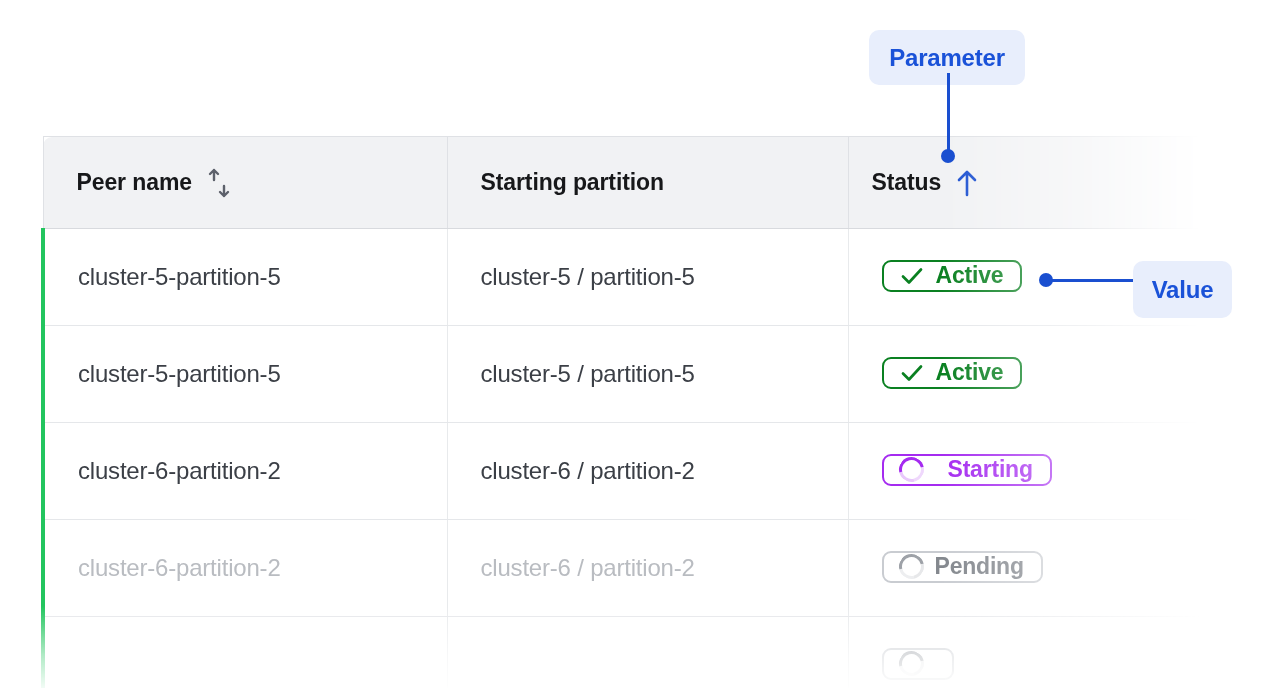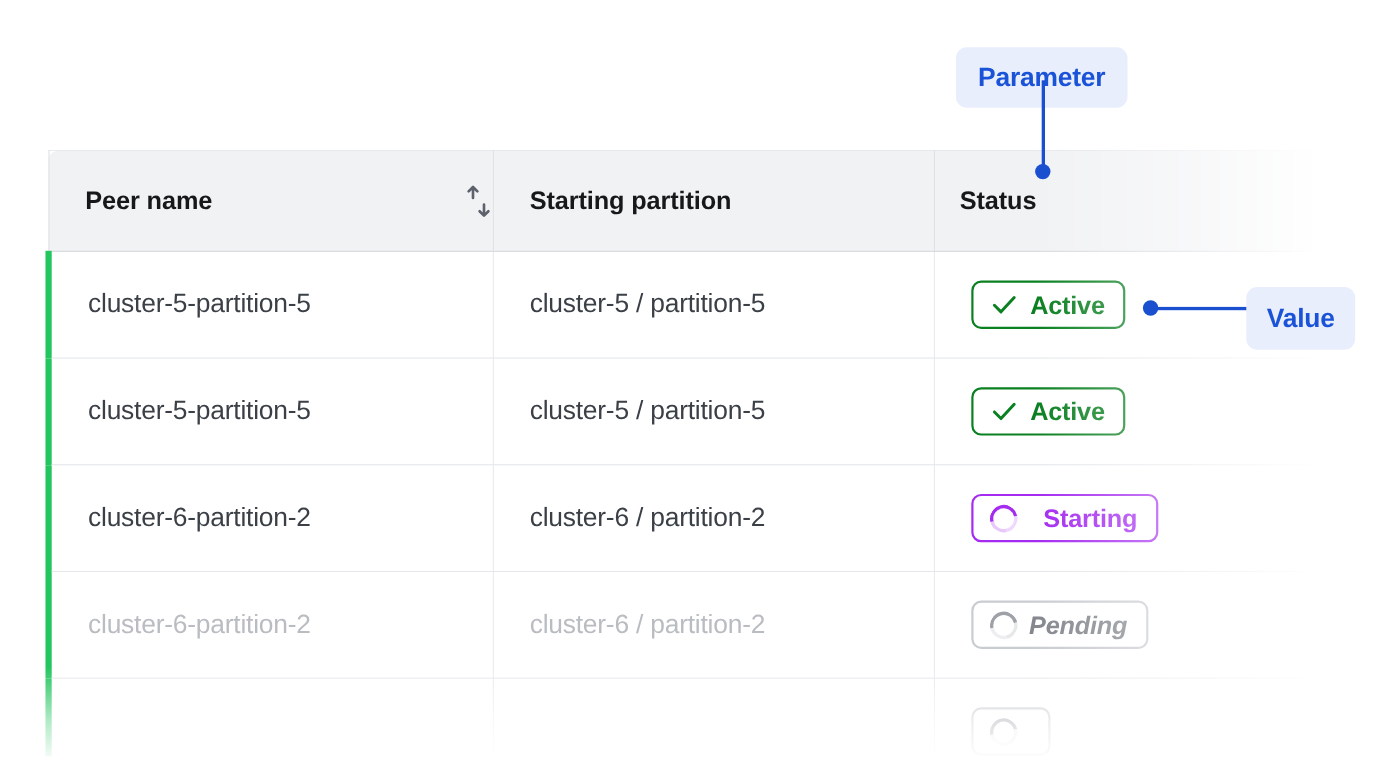--- a/index.html
+++ b/index.html
@@ -61,58 +61,58 @@
     white-space: nowrap;
   }
   thead th:first-child {
     border-left: 1px solid #dfe1e5;
     border-top: 1px solid #dfe1e5;
     border-top-left-radius: 9px;
   }
   thead th:nth-child(2), thead th:nth-child(3) { border-top: 1px solid #dfe1e5; }
   thead th:last-child { border-right: none; padding-left: 23px; }
 
-  .th-inner { display: flex; align-items: center; gap: 14px; justify-content: space-between; }
+  .th-inner { display: flex; align-items: center; gap: 14px; }
 
   tbody td {
     height: 96px;
     border-bottom: 1px solid #e5e7ea;
     border-right: 1px solid #e8eaec;
     padding: 0 0 0 33px;
     vertical-align: middle;
     font-size: 24px;
     color: #3b3f46;
     white-space: nowrap;
     letter-spacing: -0.2px;
     background: #ffffff;
   }
-  tbody td:first-child { border-left: 6px solid #22c55e; }
+  tbody td:first-child { border-left: 4px solid #22c55e; }
   tbody td:last-child { border-right: none; }
   tbody tr.dim td { color: #b9bcc1; }
   tbody tr.dim2 td { color: #eeeff1; }
 
   
   .pill {
     display: inline-flex;
     align-items: center;
     gap: 11px;
-    height: 44px;
+    height: 32px;
     box-sizing: border-box;
     padding: 0 17px 0 15px;
     border-radius: 9px;
     border: 2px solid currentColor;
     font-size: 23px;
     font-weight: bold;
     letter-spacing: -0.2px;
     background: #ffffff;
   }
   .pill .lbl { color: currentColor; }
   .pill-active  { color: #0a8021; }
   .pill-start   { color: #a52bf0; gap: 24px; }
-  .pill-pending { color: #9ba0a6; border-color: #c9ccd1; font-style: italic; }
+  .pill-pending { color: #9ba0a6; border-color: #c9ccd1; }
   .pill-pending .lbl { color: #84888e; }
 
   .check { width: 26px; height: 26px; display: block; }
   .spinner {
     width: 25px; height: 25px;
     border-radius: 50%;
     box-sizing: border-box;
     border: 3px solid currentColor;
     border-right-color: rgba(165,43,240,0.18);
     border-bottom-color: rgba(165,43,240,0.26);
@@ -136,21 +136,21 @@
     justify-content: center;
     background: #e8eefc;
     color: #1a52d8;
     font-size: 24px;
     font-weight: bold;
     letter-spacing: -0.2px;
     border-radius: 10px;
     white-space: nowrap;
   }
   #badge-parameter {
-    left: 869px; top: 43px;
+    left: 869px; top: 30px;
     width: 156px; height: 55px;
   }
   #badge-value {
     left: 1133px; top: 261px;
     width: 99px; height: 57px;
   }
   .callout-line {
     position: absolute;
     background: #1a4fd0;
   }

